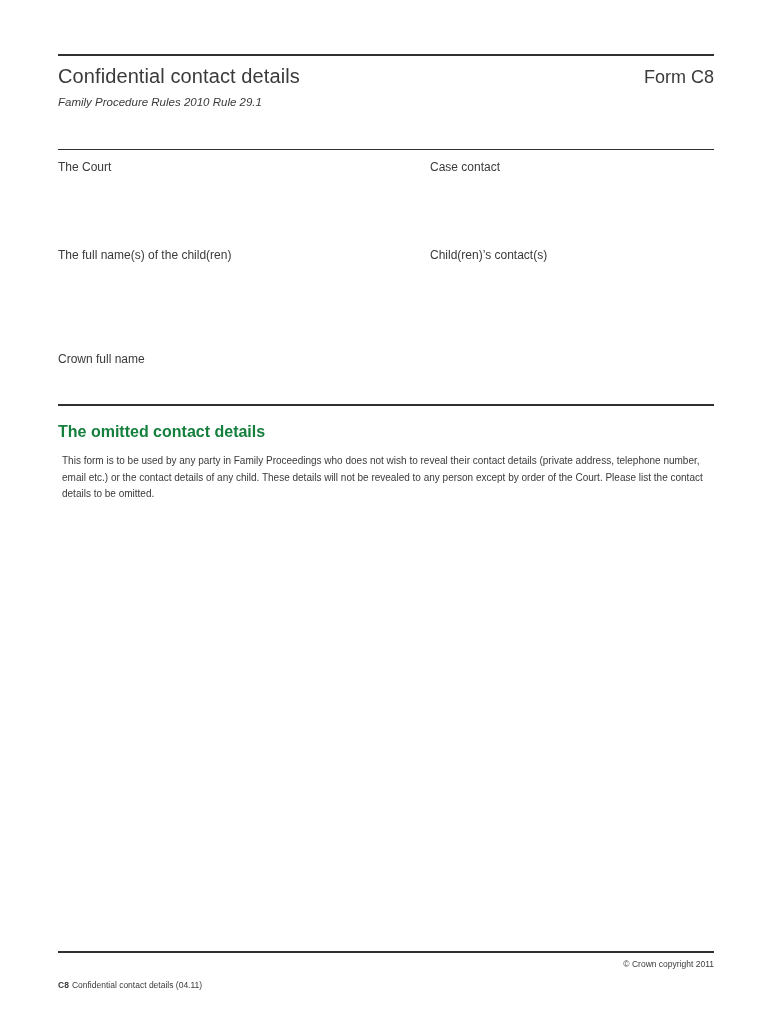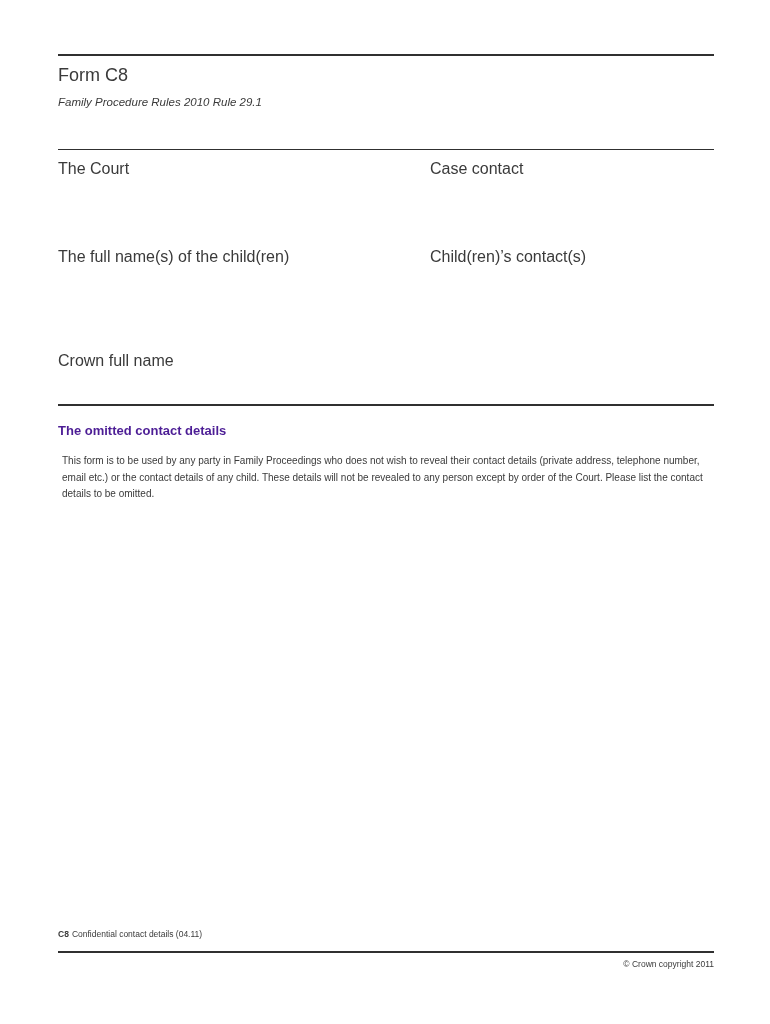--- a/index.html
+++ b/index.html
@@ -51,53 +51,53 @@
   .doc-subtitle {
     position: absolute;
     left: 58px; top: 96px;
     font-size: 11.5px;
     font-style: italic;
     color: #3a3a3a;
   }
 
   .field-label {
     position: absolute;
-    font-size: 16px;
+    font-size: 12px;
     color: #3a3a3a;
   }
   .col-left  { left: 58px; }
   .col-right { left: 430px; }
   .row-1 { top: 160px; }
   .row-2 { top: 248px; }
   .row-3 { top: 352px; }
 
   .field-input {
     position: absolute;
     background: transparent;
   }
 
   .section-heading {
     position: absolute;
     left: 58px; top: 423px;
-    font-size: 13px;
+    font-size: 16px;
     font-weight: 700;
-    color: #4c1d95;
+    color: #15803d;
   }
   .section-desc {
     position: absolute;
     left: 62px; top: 453px;
     width: 658px;
     font-size: 10px;
     line-height: 16.5px;
     color: #3a3a3a;
   }
 
   .footer-left {
     position: absolute;
-    left: 58px; top: 929px;
+    left: 58px; top: 980px;
     font-size: 8.5px;
     color: #3a3a3a;
   }
   .footer-left .bold { font-weight: 700; }
   .footer-left .plain { margin-left: 3px; }
   .footer-right {
     position: absolute;
     right: 56px; top: 959px;
     font-size: 8.5px;
     color: #3a3a3a;
@@ -107,20 +107,21 @@
 <body>
 
 <div class="page">
 
   <div class="rule rule-top"></div>
   <div class="rule rule-fields"></div>
   <div class="rule rule-section"></div>
   <div class="rule rule-footer"></div>
 
   <div class="title-row">
+    <span class="doc-title">Confidential contact details</span>
     <span class="form-code">Form C8</span>
   </div>
   <div class="doc-subtitle">Family Procedure Rules 2010 Rule 29.1</div>
 
   <div class="field-label col-left row-1">The Court</div>
   <div class="field-input" style="left:58px; top:176px; width:350px; height:60px;"></div>
   <div class="field-label col-right row-1">Case contact</div>
   <div class="field-input" style="left:430px; top:176px; width:284px; height:60px;"></div>
 
   <div class="field-label col-left row-2">The full name(s) of the child(ren)</div>

